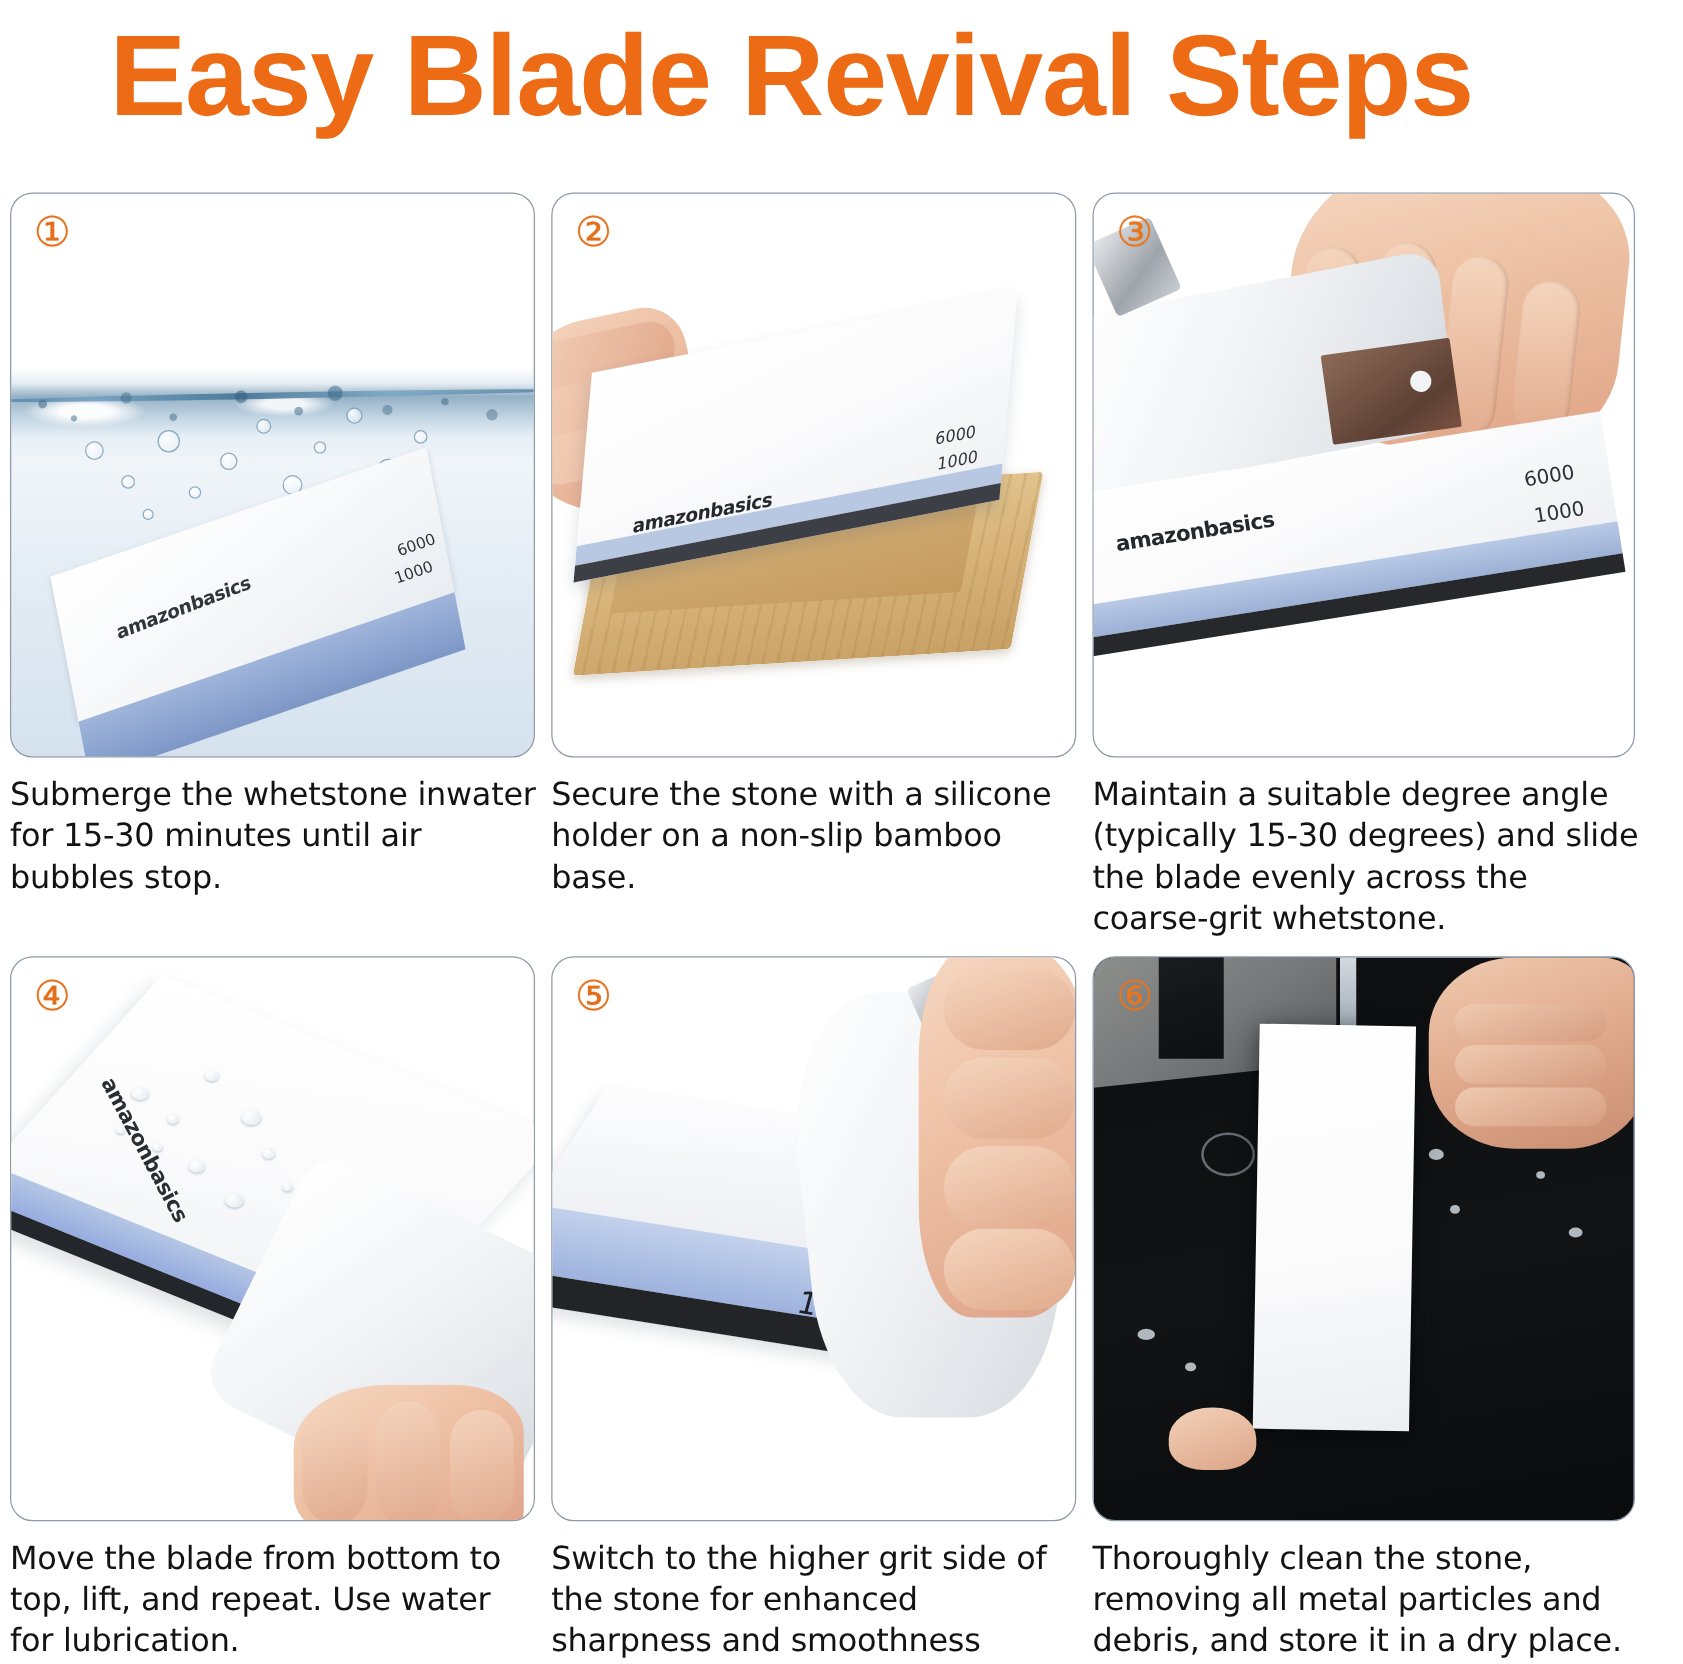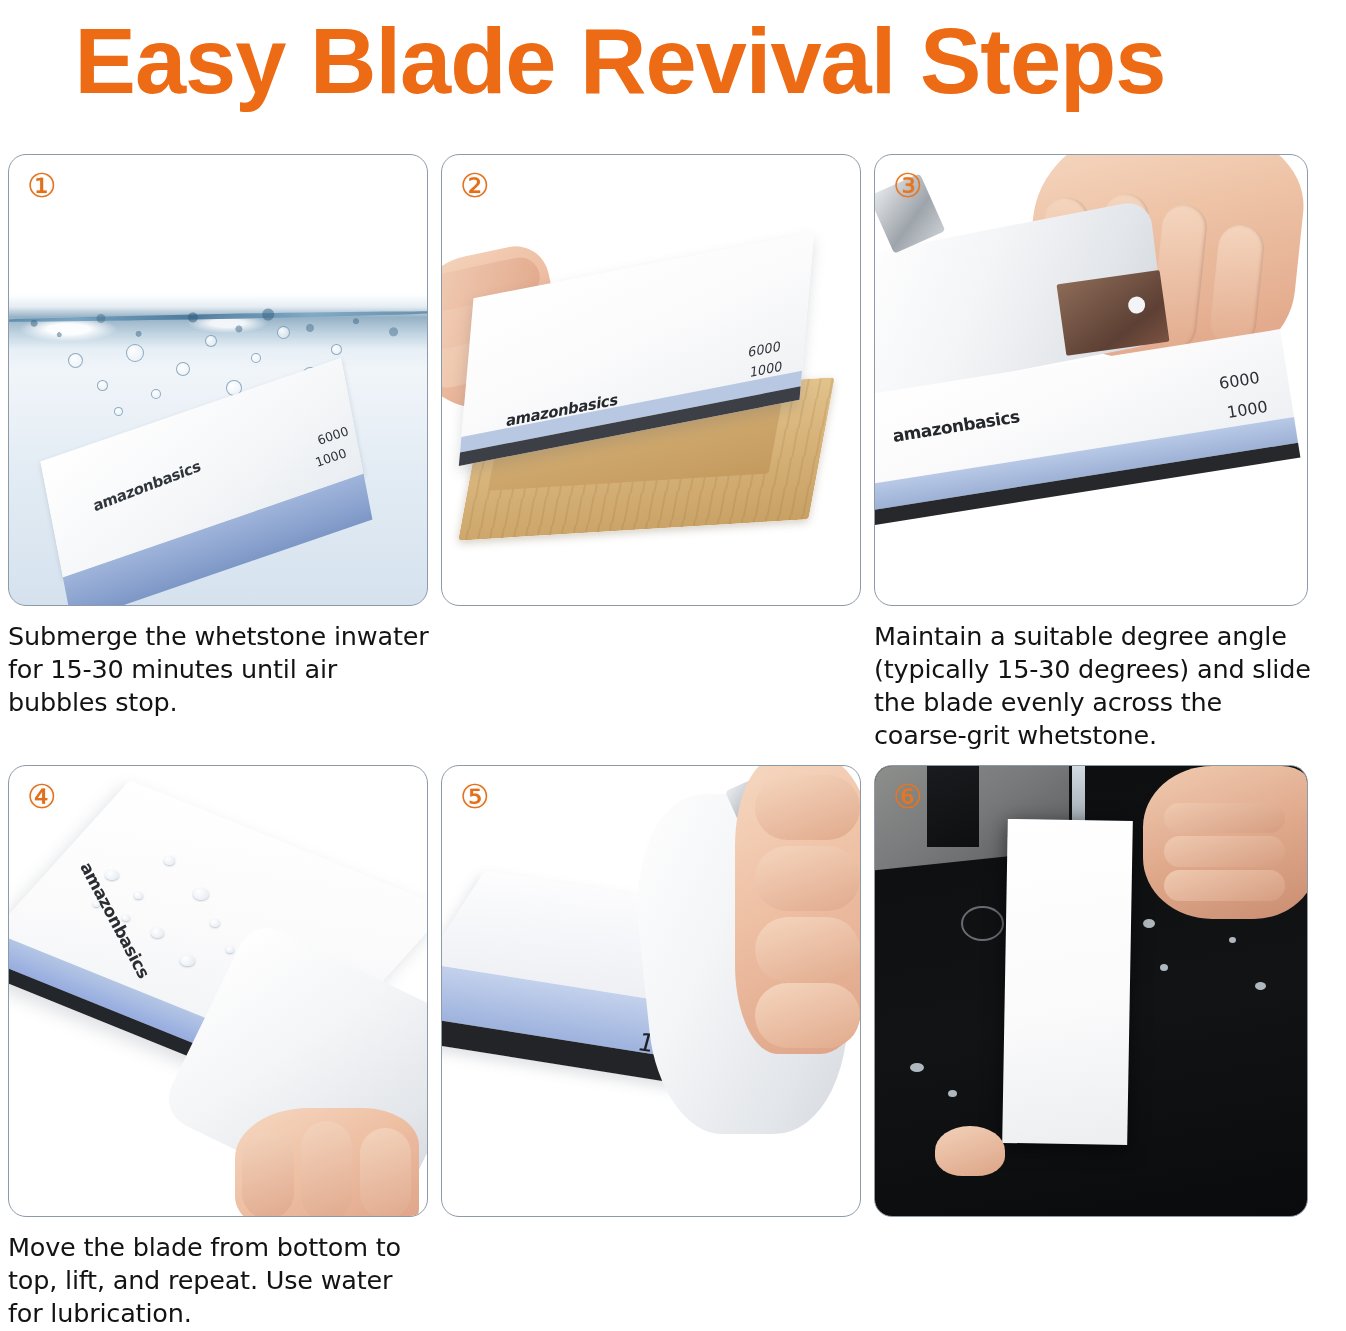--- a/index.html
+++ b/index.html
@@ -12,21 +12,21 @@
     height: 1331px;
     font-family: "DejaVu Sans", "Liberation Sans", sans-serif;
     color: #111111;
     overflow: hidden;
     position: relative;
   }
 
   
   .title {
     position: absolute;
-    left: 0;
+    left: 13px;
     top: 0;
     width: 1240px;
     height: 122px;
     display: flex;
     align-items: center;
     justify-content: center;
     font-family: "Liberation Sans", "DejaVu Sans", sans-serif;
     font-weight: bold;
     font-size: 92px;
     line-height: 1;
@@ -464,20 +464,21 @@
       </div>
       <div class="stone">
         <div class="face white"></div>
         <div class="edge-blue"></div>
         <div class="edge-dark"></div>
         <span class="logo">amazonbasics</span>
         <span class="grit g6">6000</span>
         <span class="grit g1">1000</span>
       </div>
     </div>
+    <div class="caption">Secure the stone with a silicone holder on a non-slip bamboo base.</div>
   </div>
 
   <div class="step col3 row1">
     <div class="photo p3">
       <div class="bighand">
         <div class="f f1"></div>
           <div class="f f2"></div>
           <div class="f f3"></div>
           <div class="f f4"></div>
       </div>
@@ -542,20 +543,21 @@
       <span class="grit g1">1000</span>
       <div class="knife blade"></div>
       <div class="bolster"></div>
       <div class="hand skin">
         <div class="f f1"></div>
           <div class="f f2"></div>
           <div class="f f3"></div>
           <div class="f f4"></div>
       </div>
     </div>
+    <div class="caption">Switch to the higher grit side of the stone for enhanced sharpness and smoothness</div>
   </div>
 
   <div class="step col3 row2">
     <div class="photo p6">
       <div class="counter"></div>
       <div class="faucet"></div>
       <div class="stream"></div>
       <div class="drain"></div>
       <div class="splash" style="left:62%;top:34%;width:12px;height:9px;"></div>
       <div class="splash" style="left:66%;top:44%;width:8px;height:7px;"></div>
@@ -566,15 +568,16 @@
       <div class="stone"></div>
       <div class="hand-top">
         <div class="f f1"></div>
           <div class="f f2"></div>
           <div class="f f3"></div>
       </div>
       <div class="hand-bot"></div>
       <div class="thumb"></div>
       <span class="badge on-photo">⑥</span>
     </div>
+    <div class="caption">Thoroughly clean the stone, removing  all metal particles and debris, and store it in a dry place.</div>
   </div>
 
 </div>
 
 </body></html>

